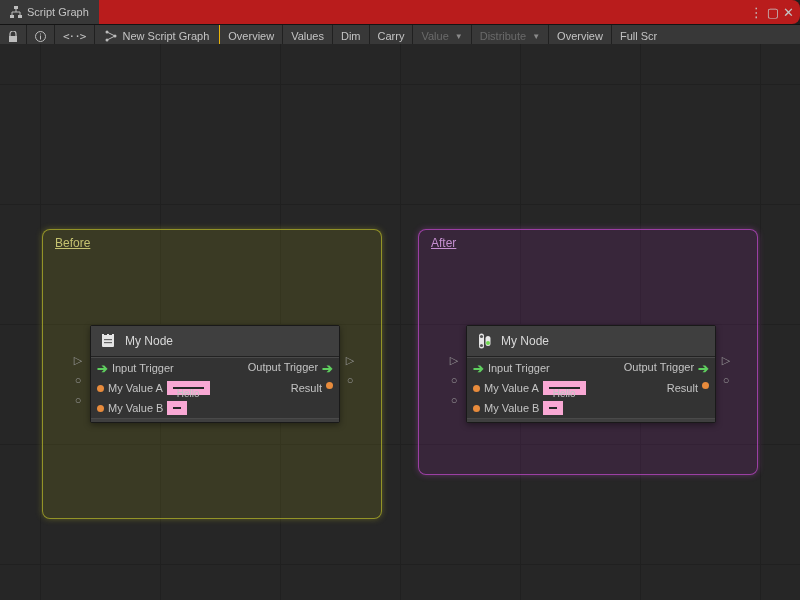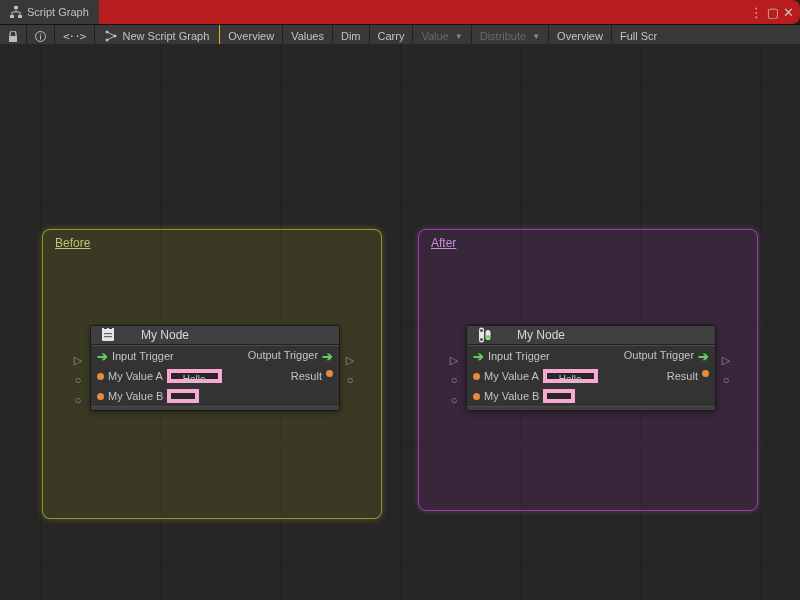--- a/index.html
+++ b/index.html
@@ -24,31 +24,31 @@
 .canvas { position: absolute; top: 44px; left: 0; right: 0; bottom: 0; background: #262626;
   background-image: linear-gradient(#202020 1px, transparent 1px), linear-gradient(90deg, #202020 1px, transparent 1px);
   background-size: 120px 120px;
   background-position: -80px -80px;
 }
 
 .group { position: absolute; border-radius: 8px; border: 1px solid; }
 .group-header { position: absolute; top: 6px; left: 12px; font-size: 12px; text-decoration: underline; }
 .group.before { left: 42px; top: 185px; width: 340px; height: 290px; background: rgba(150,150,30,0.18); border-color: rgba(170,170,40,0.8); box-shadow: 0 0 6px rgba(170,170,40,0.4); }
 .group.before .group-header { color: #c4c270; }
-.group.after { left: 418px; top: 185px; width: 340px; height: 282px; background: rgba(140,40,150,0.18); border-color: rgba(180,70,190,0.8); box-shadow: 0 0 6px rgba(180,70,190,0.4); }
+.group.after { left: 418px; top: 185px; width: 340px; height: 246px; background: rgba(140,40,150,0.18); border-color: rgba(180,70,190,0.8); box-shadow: 0 0 6px rgba(180,70,190,0.4); }
 .group.after .group-header { color: #c58fd0; }
 
 .node { position: absolute; width: 250px; background: #3a3a3a; border: 1px solid #191919; border-radius: 2px; box-shadow: 0 2px 6px rgba(0,0,0,0.4); }
-.node-head { display: flex; align-items: center; gap: 24px; padding: 0 8px; background: #3f3f3f; border-bottom: 1px solid #222; }
+.node-head { display: flex; align-items: center; gap: 8px; padding: 6px 8px; background: #3f3f3f; border-bottom: 1px solid #222; }
 .node-title { font-size: 12px; color: #d8d8d8; }
 .node-body { background: #333; border-top: 1px solid #4a4a4a; }
 .port-row { display: flex; align-items: center; padding: 2px 6px; font-size: 11px; color: #c4c4c4; position: relative; height: 20px; }
 .port-row .l { display: flex; align-items: center; gap: 4px; flex: 1; }
 .port-row .r { display: flex; align-items: flex-start; gap: 4px; }
-.inline-input { background: #272727; border: 4px solid #f9a8d4; padding: 1px 12px; font-size: 10px; color: #c4c4c4; min-width: 18px; height: 14px; line-height: 12px; }
+.inline-input { background: #272727; border: 6px solid #f9a8d4; padding: 1px 4px; font-size: 10px; color: #c4c4c4; min-width: 18px; height: 14px; line-height: 12px; }
 .node-foot { height: 4px; background: #3f3f3f; border-top: 1px solid #4a4a4a; }
 
 .arrow-g { color: #5fcf5f; font-weight: bold; font-size: 13px; }
 .dot-o { width: 7px; height: 7px; background: #e88b3c; border-radius: 50%; display: inline-block; }
 
 .ext-port { position: absolute; display: flex; align-items: center; justify-content: center; width: 14px; height: 14px; color: #9a9a9a; font-size: 11px; }
 .ext-tri::before { content: "▷"; }
 .ext-circ::before { content: "○"; }
 
 .node-icon-before svg, .node-icon-after svg { display: block; }

